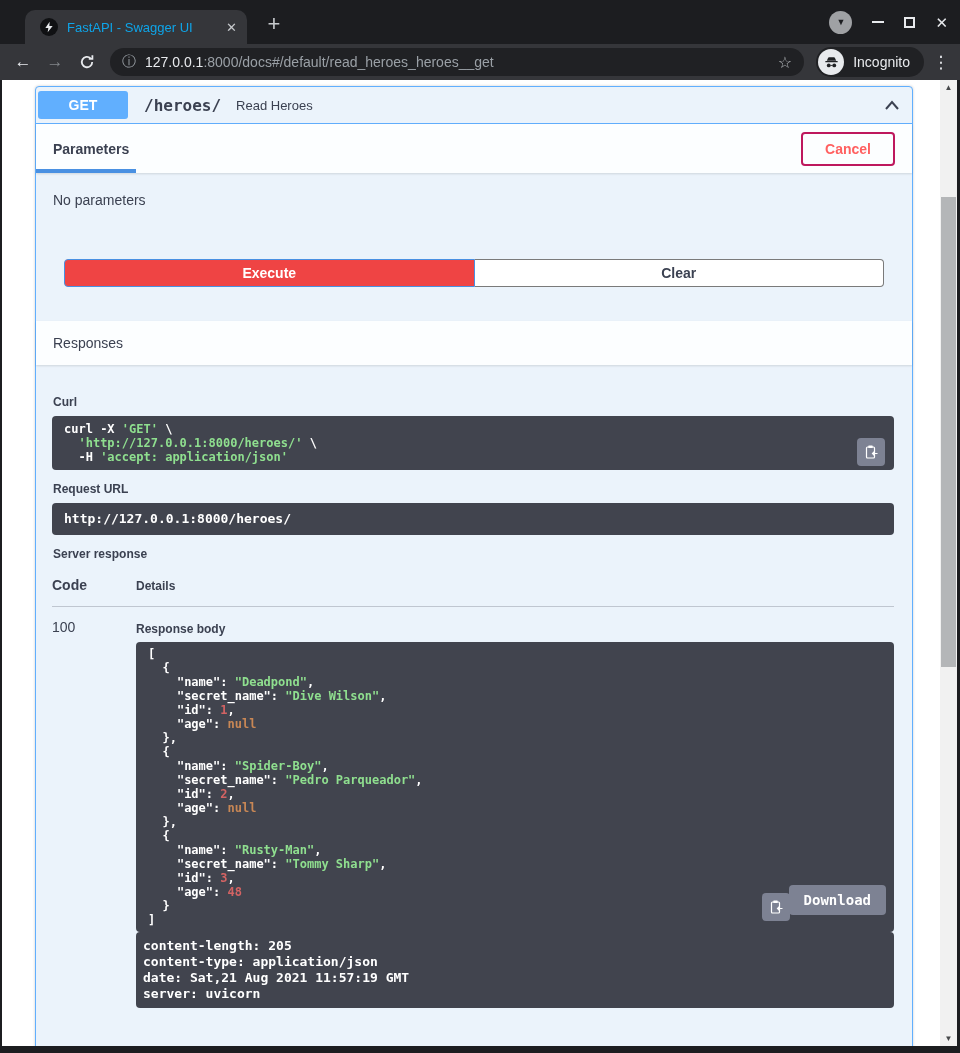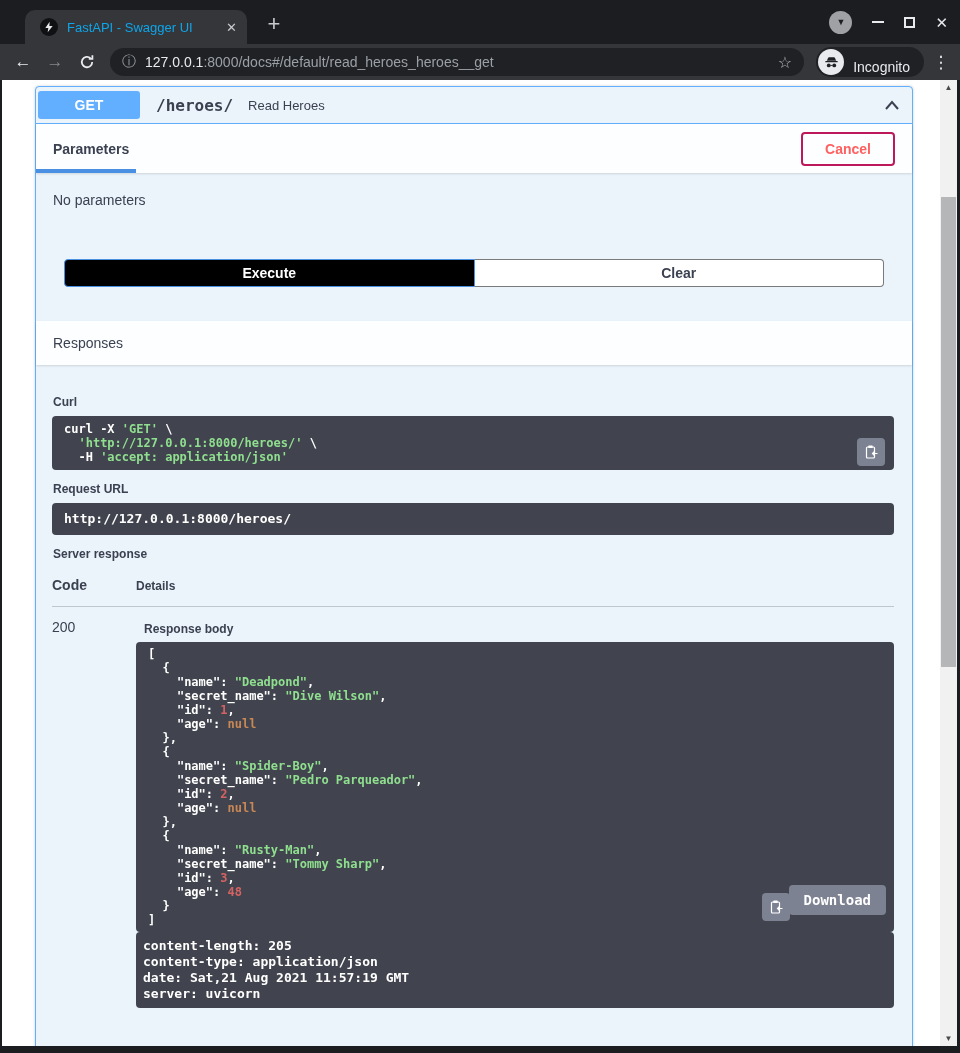--- a/index.html
+++ b/index.html
@@ -32,21 +32,21 @@
   .nav-btn { width:30px; text-align:center; font-size:17px; color:#e8eaed; flex:none; }
   .nav-btn.is-disabled { color:#83878b; }
   .url-pill { flex:1; height:28px; background:#202124; border-radius:14px;
     display:flex; align-items:center; padding:0 12px; margin:0 6px; min-width:0; }
   .info-icon { color:#9aa0a6; font-size:14px; margin-right:9px; flex:none; }
   .url-text { font-size:14px; white-space:nowrap; overflow:hidden; flex:1; }
   .url-host { color:#e8eaed; }
   .url-rest { color:#9aa0a6; }
   .star-icon { color:#b6babd; font-size:16px; margin-left:8px; flex:none; }
   .incog-chip { height:30px; background:#202124; border-radius:15px; display:flex;
-    align-items:flex-end; padding:2px 14px 2px 2px; gap:9px; flex:none; margin-left:4px; }
+    align-items:center; padding:2px 14px 2px 2px; gap:9px; flex:none; margin-left:4px; }
   .incog-circle { width:26px; height:26px; background:#e8eaed; border-radius:50%;
     display:flex; align-items:center; justify-content:center; }
   .incog-label { color:#e8eaed; font-size:14px; }
   .menu-dots { color:#e8eaed; font-size:17px; width:22px; text-align:center; margin-left:4px; flex:none; }
 
   
   .page { height:966px; display:flex; background:#fff; }
   .left-edge { width:2px; background:#1c1d20; flex:none; }
   .content { flex:1; position:relative; overflow:hidden; background:#fff; }
   .scrollbar { width:17px; background:#f1f1f1; position:relative; flex:none; }
@@ -56,38 +56,38 @@
   .right-edge { width:3px; background:#1c1d20; flex:none; }
   .bottom-edge { height:7px; background:#1c1d20; }
 
   
   .opblock {
     margin:6px 27px 0 33px; min-height:1100px;
     border:1px solid #61affe; border-radius:4px; background:#ebf3fb;
     box-shadow:0 0 3px rgba(0,0,0,.19);
   }
   .opblock-summary { height:37px; display:flex; align-items:center; border-bottom:1px solid #61affe; padding:0 12px 0 0; }
-  .method-badge { width:102px; height:28px; margin-left:2px; background:#61affe; color:#fff;
+  .method-badge { width:90px; height:28px; margin-left:2px; background:#61affe; color:#fff;
     font-weight:700; font-size:14px; border-radius:3px; border:none;
     display:flex; align-items:center; justify-content:center; font-family:inherit; flex:none; }
   .op-path { font-family:"DejaVu Sans Mono", monospace; font-size:16px; font-weight:700; color:#3b4151; margin-left:16px; }
   .op-summary { font-size:13px; color:#3b4151; margin-left:15px; }
   .chevron { margin-left:auto; display:flex; }
 
   .section-header { background:rgba(255,255,255,.85); box-shadow:0 1px 2px rgba(0,0,0,.12);
     display:flex; align-items:center; padding:0 17px; position:relative; }
   .params-header { height:49px;gap:44px; }
   .tab-item-label { font-size:14px; font-weight:700; color:#3b4151; }
   .tab-underline { position:absolute; left:0; bottom:0; width:100px; height:4px; background:#4990e2; }
   .cancel-btn { margin-left:auto; border:2px solid #be185d; border-radius:4px; background:transparent;
     color:#ff6060; font-weight:700; font-size:14px; padding:7px 22px; font-family:inherit; }
 
   .no-params { font-size:14px; color:#3b4151; margin:19px 0 0 17px; height:17px; }
   .execute-wrapper { display:flex; margin:50px 28px 34px; }
-  .btn-execute { flex:1; height:28px; background:#000000; border:1px solid #4990e2; color:#fff;
+  .btn-execute { flex:1; height:28px; background:#ef4444; border:1px solid #4990e2; color:#fff;
     font-weight:700; font-size:14px; border-radius:4px 0 0 4px; font-family:inherit; }
   .btn-clear { flex:1; height:28px; background:#fff; border:1px solid #7a7a7a; border-left:none;
     color:#3b4151; font-weight:700; font-size:14px; border-radius:0 4px 4px 0; font-family:inherit; }
 
   .responses-header { height:44px; }
   .responses-title { font-size:14px; font-weight:400; color:#3b4151; }
   .responses-inner { padding:30px 18px 60px 16px; }
 
   .block-label { font-size:12px; font-weight:700; color:#3b4151; margin:0 0 7px 1px; height:14px; }
   .code-block { background:#41444e; border-radius:4px; color:#fff; position:relative;
@@ -96,21 +96,21 @@
   .curl-block { padding:6px 12px; margin-bottom:12px; }
   .requesturl-block { padding:9px 12px; margin-bottom:12px; font-size:13px; line-height:14px; }
   .requesturl-block .code-line { font-weight:700; }
   .server-resp-label { margin-top:0; margin-bottom:16px; }
   .lt-head { display:flex; padding-bottom:13px; border-bottom:1px solid rgba(59,65,81,.25); }
   .lt-code-col { width:84px; font-size:14px; font-weight:700; color:#3b4151; }
   .lt-details-col { font-size:12px; font-weight:700; color:#3b4151; margin-top:2px; }
   .lt-row { display:flex; padding-top:12px; }
   .code-cell { width:84px; font-size:14px; color:#3b4151; }
   .details-cell { flex:1; min-width:0; }
-  .response-body-label { margin:3px 8px 6px; }
+  .response-body-label { margin:3px 0 6px; }
   .body-block { padding:5px 12px; }
   .response-headers-label { margin:13px 0 6px; }
   .headers-block { padding:6px 7px; font-size:13px; line-height:16px; font-weight:700; }
 
   .copy-btn { position:absolute; width:28px; height:28px; background:#7d8293; border:none;
     border-radius:4px; display:flex; align-items:center; justify-content:center; padding:0; }
   .curl-copy { right:9px; bottom:4px; }
   .body-copy { right:104px; bottom:11px; }
   .download-btn { position:absolute; right:8px; bottom:17px; height:30px; padding:0 15px;
     background:#7d8293; border:none; border-radius:4px; color:#fff; font-weight:700;
@@ -230,21 +230,21 @@
         </div>
 
         <div class="block-label server-resp-label">Server response</div>
 
         <div class="lt-head">
           <span class="lt-code-col">Code</span>
           <span class="lt-details-col">Details</span>
         </div>
 
         <div class="lt-row">
-          <span class="code-cell">200</span>
+          <span class="code-cell">100</span>
           <div class="details-cell">
             <div class="block-label response-body-label">Response body</div>
             <div class="code-block body-block">
               <button class="copy-btn body-copy">
                 <svg width="15" height="16" viewBox="0 0 15 16">
                   <rect x="2.5" y="3" width="8" height="11" rx="1" fill="none" stroke="#fff" stroke-width="1.2"></rect>
                   <rect x="4.3" y="1.4" width="4.4" height="2.6" rx=".6" fill="#fff"></rect>
                   <path d="M13.5 9.5 h-5 m2-2 l-2 2 2 2" stroke="#fff" stroke-width="1.2" fill="none"></path>
                 </svg>
               </button>

